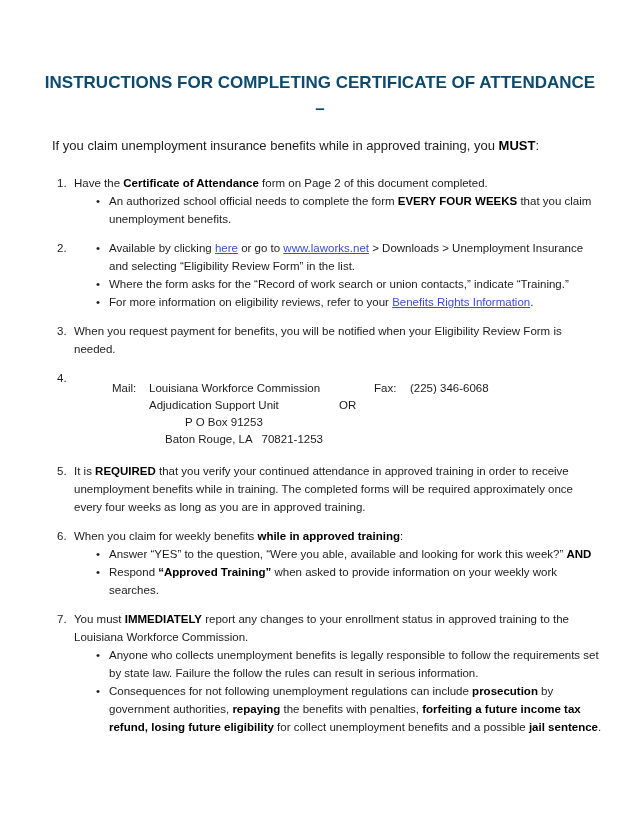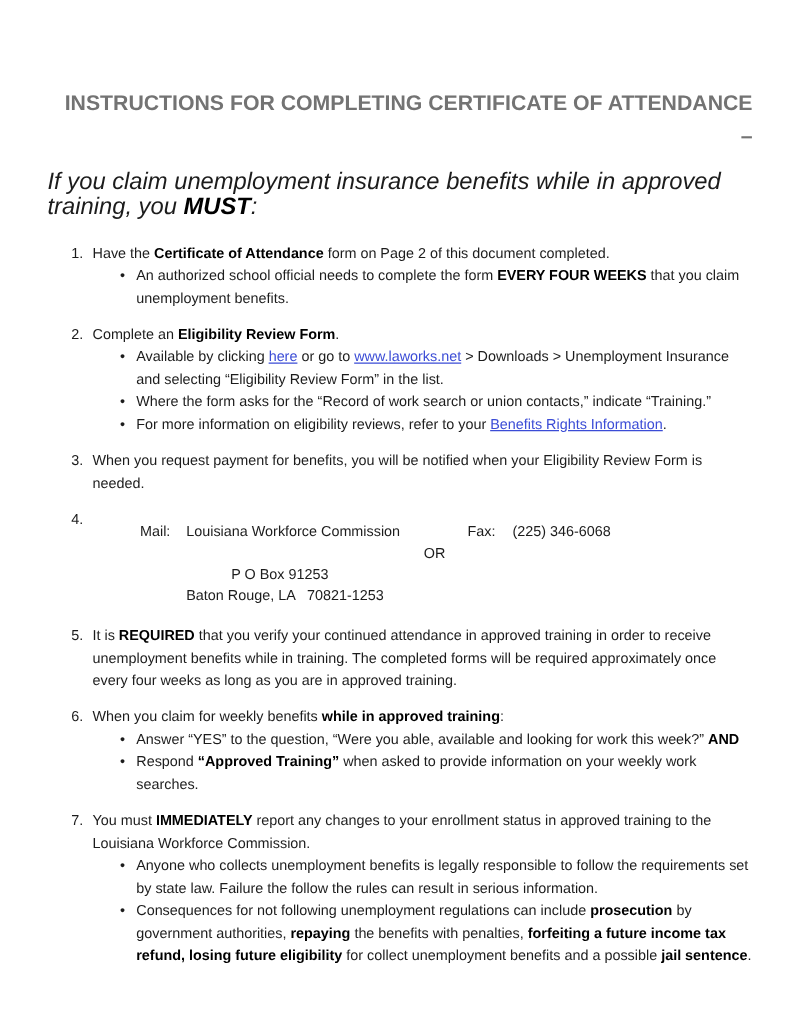--- a/index.html
+++ b/index.html
@@ -14,31 +14,30 @@
     box-sizing: border-box;
     padding: 70px 38px 0 38px;
     background: #ffffff;
     font-family: "Liberation Sans", sans-serif;
     font-size: 11.5px;
     color: #1c1c1c;
     overflow: hidden;
   }
   .title {
     margin: 0 0 14px 0;
-    text-align: right;
+    text-align: center;
     font-size: 17px;
     font-weight: bold;
-    color: #737373;
+    color: #0c4a6e;
     line-height: 26px;
   }
   .intro {
-    margin: 0 0 18px 0;
-    font-size: 19px;
+    margin: 0 0 18px 14px;
+    font-size: 13px;
     line-height: 20px;
-    font-style: italic;
   }
   .item {
     display: flex;
     margin-bottom: 11px;
     line-height: 18px;
   }
   .num {
     flex: none;
     width: 17px;
     margin-left: 19px;
@@ -66,21 +65,21 @@
     line-height: 17px;
   }
   .contact div { white-space: pre; }
   .c-r1c1 { grid-row: 1; grid-column: 1; }
   .c-r1c2 { grid-row: 1; grid-column: 2; }
   .c-r1c4 { grid-row: 1; grid-column: 4; }
   .c-r1c5 { grid-row: 1; grid-column: 5; }
   .c-r2c2 { grid-row: 2; grid-column: 2; }
   .c-r2c3 { grid-row: 2; grid-column: 3; }
   .c-r3c2 { grid-row: 3; grid-column: 2; padding-left: 36px; }
-  .c-r4c2 { grid-row: 4; grid-column: 2; }
+  .c-r4c2 { grid-row: 4; grid-column: 2; text-align: center; }
   .questions {
     margin: 9px 0 0 0;
     font-size: 11px;
     line-height: 18px;
     white-space: nowrap;
   }
 </style>
 </head>
 <body>
 
@@ -99,21 +98,20 @@
       <div class="bullet">
         <span class="dot">•</span>
         <p class="bullet-text"><span>An authorized school official needs to complete the form </span><span class="bold">EVERY FOUR WEEKS</span><span> that you claim unemployment benefits.</span></p>
       </div>
     </div>
   </div>
 
   <div class="item">
     <span class="num">2.</span>
     <div class="item-body">
-      <p class="item-text"><span>Complete an </span><span class="bold">Eligibility Review Form</span><span>.</span></p>
       <div class="bullet">
         <span class="dot">•</span>
         <p class="bullet-text"><span>Available by clicking </span><a class="link">here</a><span> or go to </span><a class="link">www.laworks.net</a><span> &gt; Downloads &gt; Unemployment Insurance and selecting “Eligibility Review Form” in the list.</span></p>
       </div>
       <div class="bullet">
         <span class="dot">•</span>
         <p class="bullet-text"><span>Where the form asks for the “Record of work search or union contacts,” indicate “Training.”</span></p>
       </div>
       <div class="bullet">
         <span class="dot">•</span>
@@ -130,20 +128,21 @@
   </div>
 
   <div class="item">
     <span class="num">4.</span>
     <div class="item-body">
       <div class="contact">
         <div class="c-r1c1">Mail:</div>
         <div class="c-r1c2">Louisiana Workforce Commission</div>
         <div class="c-r1c4">Fax:</div>
         <div class="c-r1c5">(225) 346-6068</div>
+        <div class="c-r2c2">Adjudication Support Unit</div>
         <div class="c-r2c3">OR</div>
         <div class="c-r3c2">P O Box 91253</div>
         <div class="c-r4c2">Baton Rouge, LA   70821-1253</div>
       </div>
     </div>
   </div>
 
   <div class="item">
     <span class="num">5.</span>
     <div class="item-body">

